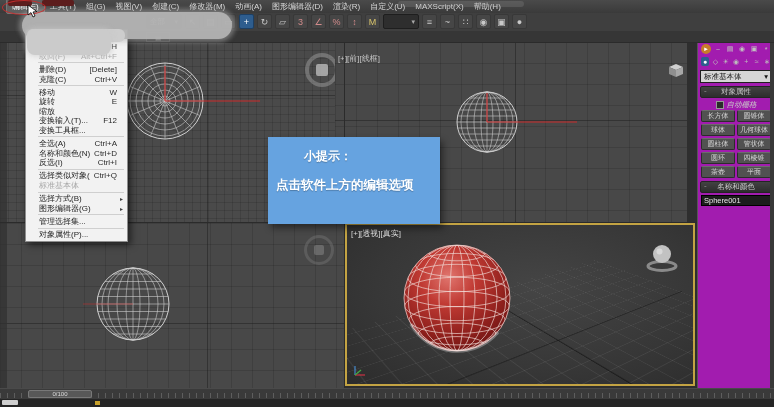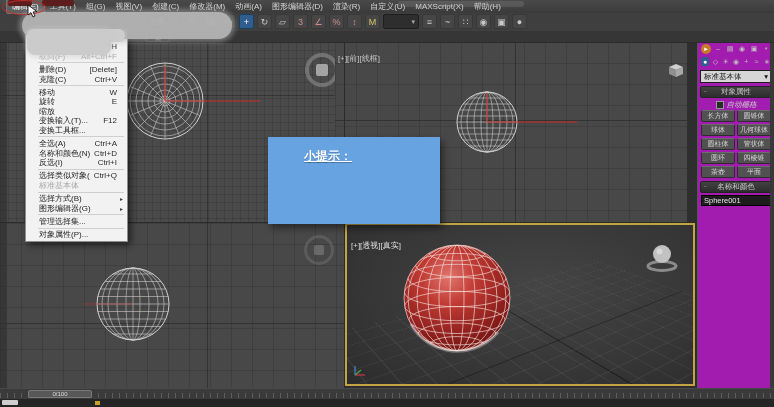--- a/index.html
+++ b/index.html
@@ -85,21 +85,21 @@
   #persp-grid{position:absolute;left:-40px;top:-30px;width:460px;height:300px;
     background:
       linear-gradient(rgba(0,0,0,.45),rgba(0,0,0,.45)) 0 52%/100% 1.5px no-repeat,
       linear-gradient(90deg,rgba(0,0,0,.45),rgba(0,0,0,.45)) 55% 0/1.5px 100% no-repeat,
       repeating-linear-gradient(0deg,rgba(210,210,210,.09) 0 1px,transparent 1px 24px),
       repeating-linear-gradient(90deg,rgba(210,210,210,.09) 0 1px,transparent 1px 24px);
     transform:perspective(430px) rotateX(60deg) rotateZ(-38deg);}
   
   #tooltip{position:absolute;left:268px;top:137px;width:172px;height:87px;background:#66a3e0;
     box-shadow:3px 4px 7px rgba(0,0,0,.45);z-index:20;color:#fff;box-sizing:border-box;padding:11px 8px 0 8px;}
-  #tooltip .tt-title{font-size:12px;font-weight:bold;margin-left:28px;text-shadow:0 1px 1px rgba(0,0,0,.25);text-decoration:underline;}
+  #tooltip .tt-title{font-size:12px;font-weight:bold;margin-left:28px;text-shadow:0 1px 1px rgba(0,0,0,.25);}
   #tooltip .tt-body{font-size:12.5px;font-weight:bold;margin-top:12px;white-space:nowrap;text-shadow:0 1px 1px rgba(0,0,0,.25);}
   
   #panel{position:absolute;left:697px;top:42px;width:77px;height:346px;background:#a21caf;
     border-left:1px solid #565656;box-sizing:border-box;z-index:2;}
   #panel-scroll{position:absolute;right:0;top:0;width:4px;height:346px;background:#383838;}
   .prow{display:flex;gap:2px;padding:2px 3px 1px;align-items:center;}
   .ptab{width:10px;height:10px;display:flex;align-items:center;justify-content:center;font-size:7px;color:#c2c2c2;}
   .ptab.active{background:#c87c2a;border-radius:50%;color:#fff;}
   .pcat{width:9px;height:9px;display:flex;align-items:center;justify-content:center;font-size:7px;color:#bdbdbd;}
   .pcat.active{background:#2e5d8e;border-radius:2px;color:#fff;}
@@ -306,21 +306,21 @@
         </g>
         <line x1="55" y1="40" x2="5" y2="40" stroke="#c03030" stroke-opacity="0.6" stroke-width="1"></line>
       </svg>
       <div id="vcube-left">
           <div class="sq"></div>
         </div>
     </div>
 
     <div id="vp-persp" class="vp">
       <div id="persp-grid"></div>
-      <div class="vp-label" style="left:4px;top:15px;color:#ddd">[+][透视][真实]</div>
+      <div class="vp-label" style="left:4px;top:3px;color:#ddd">[+][透视][真实]</div>
       <svg class="sphere-svg" style="left:54px;top:15px" width="112" height="118" viewBox="0 0 112 118">
         <defs>
           <radialGradient id="sg" cx="42%" cy="30%" r="75%">
             <stop offset="0%" stop-color="#e0756e"></stop>
               <stop offset="35%" stop-color="#c03a33"></stop>
             <stop offset="75%" stop-color="#8e1f1c"></stop>
               <stop offset="100%" stop-color="#6e1412"></stop>
           </radialGradient>
           <clipPath id="sc">
               <circle cx="56" cy="58" r="53"></circle>
@@ -357,20 +357,21 @@
       </svg>
     </div>
 
     <div id="left-edge"></div>
     <div class="vdivider"></div>
     <div class="hdivider"></div>
   </div>
 
   <div id="tooltip">
     <div class="tt-title">小提示：</div>
+    <div class="tt-body">点击软件上方的编辑选项</div>
   </div>
 
   <div id="edit-menu">
 
   <div class="mblank"></div>
       <div class="mi">
         <span class="lab"></span>
         <span class="sc">Ctrl+H</span>
         <span class="arr"></span>
       </div>

